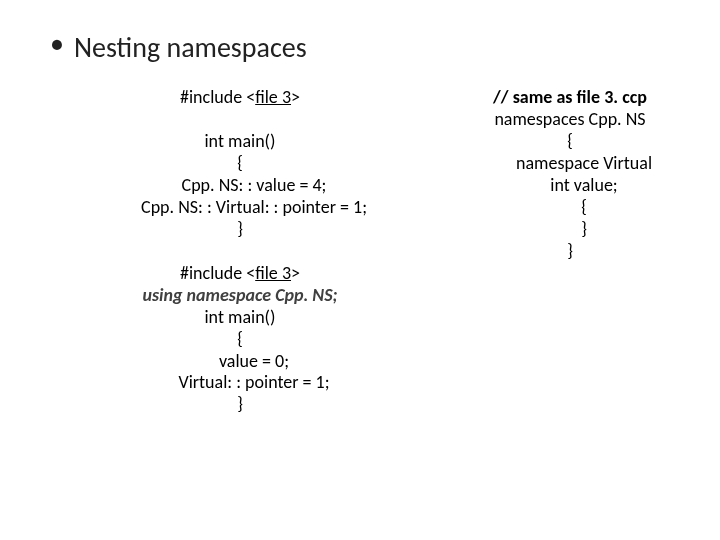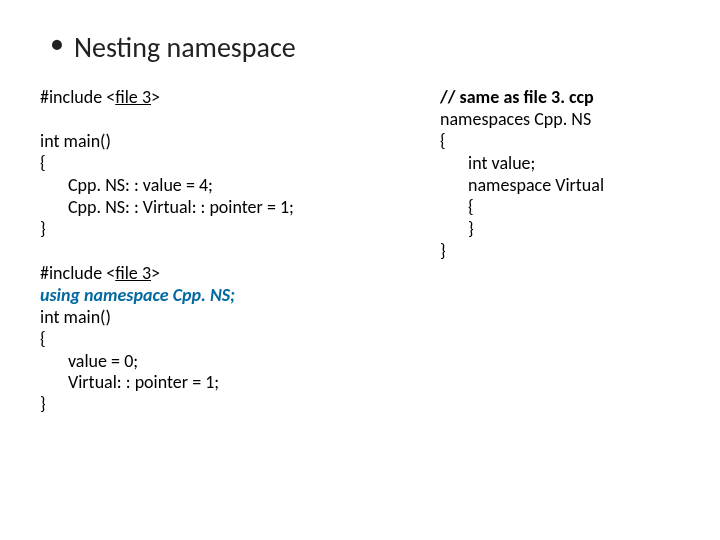--- a/index.html
+++ b/index.html
@@ -24,48 +24,49 @@
     margin: 0 0 22px 10px;
     font-weight: 400;
     color: #222;
   }
   .bullet {
     margin-right: 10px;
     line-height: 1;
   }
   .columns {
     display: flex;
+    text-align: center;
   }
   .col-left {
     width: 400px;
   }
   .col-right {
     width: 260px;
   }
   .code-line {
     white-space: pre;
     line-height: 1.22;
     font-family: Calibri, Arial, sans-serif;
   }
   .u { text-decoration: underline; }
   .b { font-weight: 700; }
   .bi { font-weight: 700; font-style: italic; }
-  .red { color: #0369a1; }
+  .red { color: #404040; }
   .gap { height: 22px; }
   .indent1 { padding-left: 28px; }
   .indent2 { padding-left: 44px; }
 </style>
 </head>
 <body>
 
 <div class="slide">
 
   <div class="title-row">
     <span class="bullet">•</span>
-    <span>Nesting namespace</span>
+    <span>Nesting namespaces</span>
   </div>
 
   <div class="columns">
 
     <div class="col-left">
       <div class="code-line"><span>#include &lt;</span><span class="u">file 3</span><span>&gt;</span></div>
       <div class="gap"></div>
       <div class="code-line">int main()</div>
       <div class="code-line">{</div>
       <div class="code-line indent1">Cpp. NS: : value = 4;</div>
@@ -78,21 +79,21 @@
       <div class="code-line">{</div>
       <div class="code-line indent1">value = 0;</div>
       <div class="code-line indent1">Virtual: : pointer = 1;</div>
       <div class="code-line">}</div>
     </div>
 
     <div class="col-right">
       <div class="code-line b">// same as file 3. ccp</div>
       <div class="code-line">namespaces Cpp. NS</div>
       <div class="code-line">{</div>
+      <div class="code-line indent1">namespace Virtual</div>
       <div class="code-line indent1">int value;</div>
-      <div class="code-line indent1">namespace Virtual</div>
       <div class="code-line indent1">{</div>
       <div class="code-line indent1">}</div>
       <div class="code-line">}</div>
     </div>
 
   </div>
 </div>
 
 </body></html>

